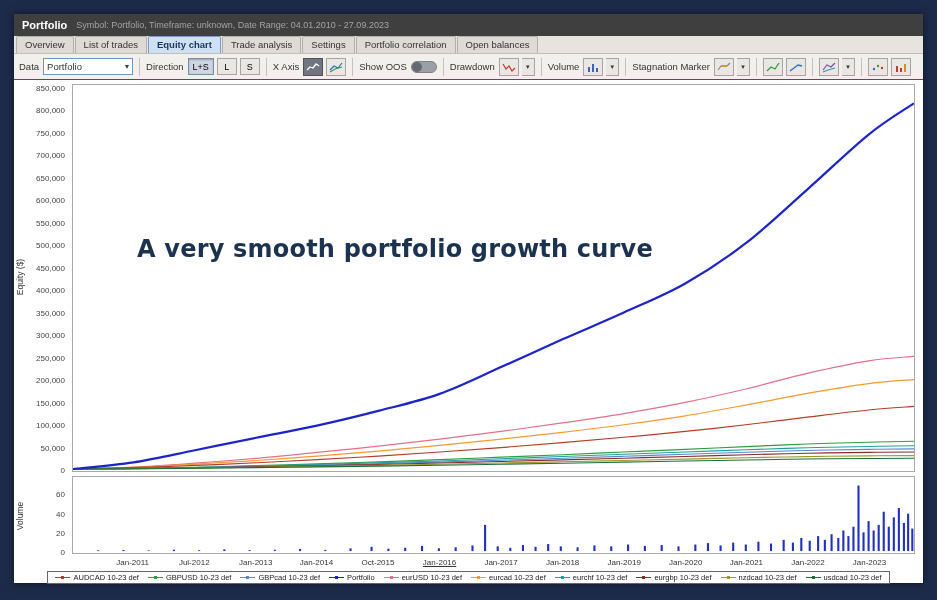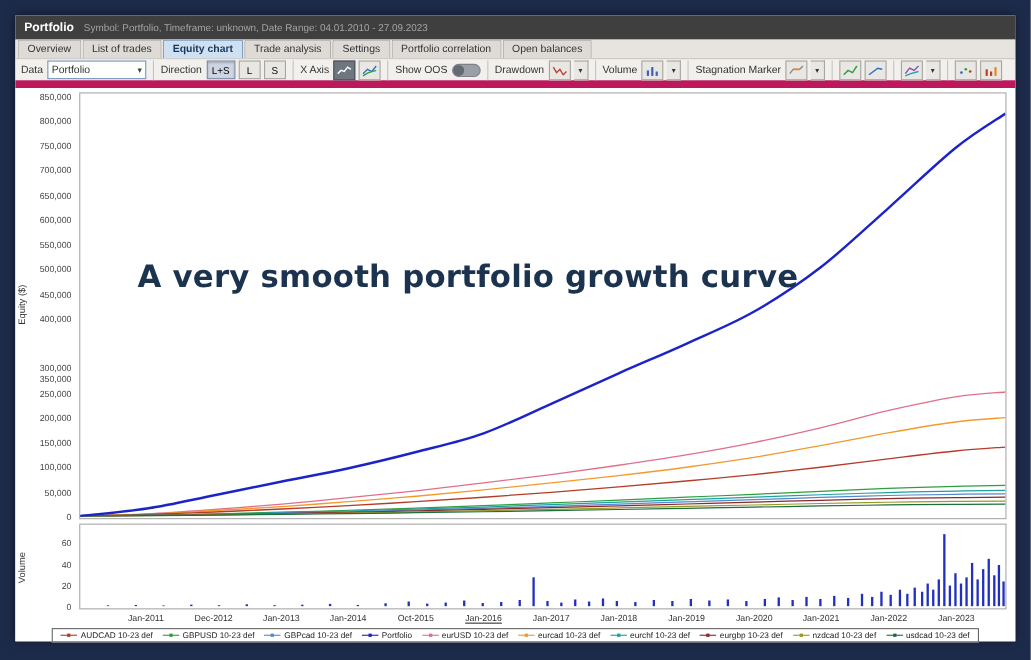--- a/index.html
+++ b/index.html
@@ -31,21 +31,21 @@
     font-size: 9.5px; color: #333; background: #dedbd6;
     border: 1px solid #b3b0ac; border-bottom: none;
     padding: 2px 8px 3px 8px; margin-right: 1px; cursor: pointer;
     border-radius: 2px 2px 0 0; white-space: nowrap;
   }
   .tab.active {
     background: #cfe0f2; border-color: #7d9cbf; color: #17365c; font-weight: bold;
   }
   
   .toolbar {
-    height: 26px; background: #f2f0ed; border-bottom: 7px solid #be185d;
+    height: 26px; background: #f2f0ed; border-bottom: 1px solid #be185d;
     display: flex; align-items: center; gap: 4px; padding: 0 5px;
     font-size: 9.5px; color: #333; flex: 0 0 auto; white-space: nowrap;
   }
   .tg { display: flex; align-items: center; gap: 3px; }
   .tl { margin-right: 1px; }
   .sep { width: 1px; height: 18px; background: #c5c2be; margin: 0 2px; }
   .select {
     width: 90px; height: 17px; background: #fff; border: 1px solid #6f95c0;
     display: flex; align-items: center; justify-content: space-between;
     padding: 0 3px; font-size: 9.5px; cursor: pointer;
@@ -97,23 +97,23 @@
     position: absolute; left: -1px; font-size: 8.5px; color: #333;
     transform: rotate(-90deg); transform-origin: center; width: 60px; text-align: center;
   }
   .axis-label.eq { top: 192px; left: -24px; }
   .axis-label.vol { top: 431px; left: -24px; }
   .xticks { position: absolute; left: 58px; width: 843px; top: 477px; height: 12px; }
   .xtick {
     position: absolute; transform: translateX(-50%); font-size: 8px; color: #333; top: 1px;
   }
   .annotation {
-    position: absolute; left: 52px; top: 150px;
+    position: absolute; left: 64px; top: 150px;
     font-family: "DejaVu Sans", sans-serif; font-weight: 700;
-    font-size: 28px; color: #1c3350; letter-spacing: .2px; text-align: right;
+    font-size: 24px; color: #1c3350; letter-spacing: .2px; text-align: right;
   }
   .legend {
     position: absolute; top: 491px; left: 0; right: 0;
     display: flex; justify-content: center;
   }
   .legend-box {
     display: inline-flex; align-items: center; gap: 9px;
     border: 1px solid #666; background: #fff; padding: 1px 7px; height: 13px;
   }
   .li { display: inline-flex; align-items: center; gap: 3px; font-size: 7.5px; color: #222; }
@@ -275,21 +275,21 @@
     <div class="chart">
       <div class="axis-label eq">Equity ($)</div>
       <div class="yticks eq" id="eqTicks">
           <span class="ytick" style="top: 99.4845%;">0</span>
           <span class="ytick" style="top: 93.6931%;">50,000</span>
           <span class="ytick" style="top: 87.9018%;">100,000</span>
           <span class="ytick" style="top: 82.1104%;">150,000</span>
           <span class="ytick" style="top: 76.319%;">200,000</span>
           <span class="ytick" style="top: 70.5276%;">250,000</span>
           <span class="ytick" style="top: 64.7362%;">300,000</span>
-          <span class="ytick" style="top: 58.9448%; margin-top: 32px;">350,000</span>
+          <span class="ytick" style="top: 58.9448%;">350,000</span>
           <span class="ytick" style="top: 53.1534%;">400,000</span>
           <span class="ytick" style="top: 47.362%;">450,000</span>
           <span class="ytick" style="top: 41.5706%;">500,000</span>
           <span class="ytick" style="top: 35.7793%;">550,000</span>
           <span class="ytick" style="top: 29.9879%;">600,000</span>
           <span class="ytick" style="top: 24.1965%;">650,000</span>
           <span class="ytick" style="top: 18.4051%;">700,000</span>
           <span class="ytick" style="top: 12.6137%;">750,000</span>
           <span class="ytick" style="top: 6.82232%;">800,000</span>
           <span class="ytick" style="top: 1.03093%;">850,000</span>
@@ -381,21 +381,21 @@
             <rect x="974.75" y="41.44" width="2.5" height="34.56" fill="#2230c0"></rect>
             <rect x="980.75" y="31.840000000000003" width="2.5" height="44.16" fill="#2230c0"></rect>
             <rect x="986.75" y="47.2" width="2.5" height="28.799999999999997" fill="#2230c0"></rect>
             <rect x="991.75" y="37.6" width="2.5" height="38.4" fill="#2230c0"></rect>
             <rect x="996.75" y="52.96" width="2.5" height="23.04" fill="#2230c0"></rect>
           </svg>
       </div>
 
       <div class="xticks" id="xTicks">
           <span class="xtick" style="left: 7.2%;">Jan-2011</span>
-          <span class="xtick" style="left: 14.5%;">Dec-2012</span>
+          <span class="xtick" style="left: 14.5%;">Jul-2012</span>
           <span class="xtick" style="left: 21.8%;">Jan-2013</span>
           <span class="xtick" style="left: 29%; text-align: center;">Jan-2014</span>
           <span class="xtick" style="left: 36.3%;">Oct-2015</span>
           <span class="xtick" style="left: 43.6%; text-decoration: underline;">Jan-2016</span>
           <span class="xtick" style="left: 50.9%;">Jan-2017</span>
           <span class="xtick" style="left: 58.2%;">Jan-2018</span>
           <span class="xtick" style="left: 65.5%;">Jan-2019</span>
           <span class="xtick" style="left: 72.8%;">Jan-2020</span>
           <span class="xtick" style="left: 80%;">Jan-2021</span>
           <span class="xtick" style="left: 87.3%;">Jan-2022</span>

